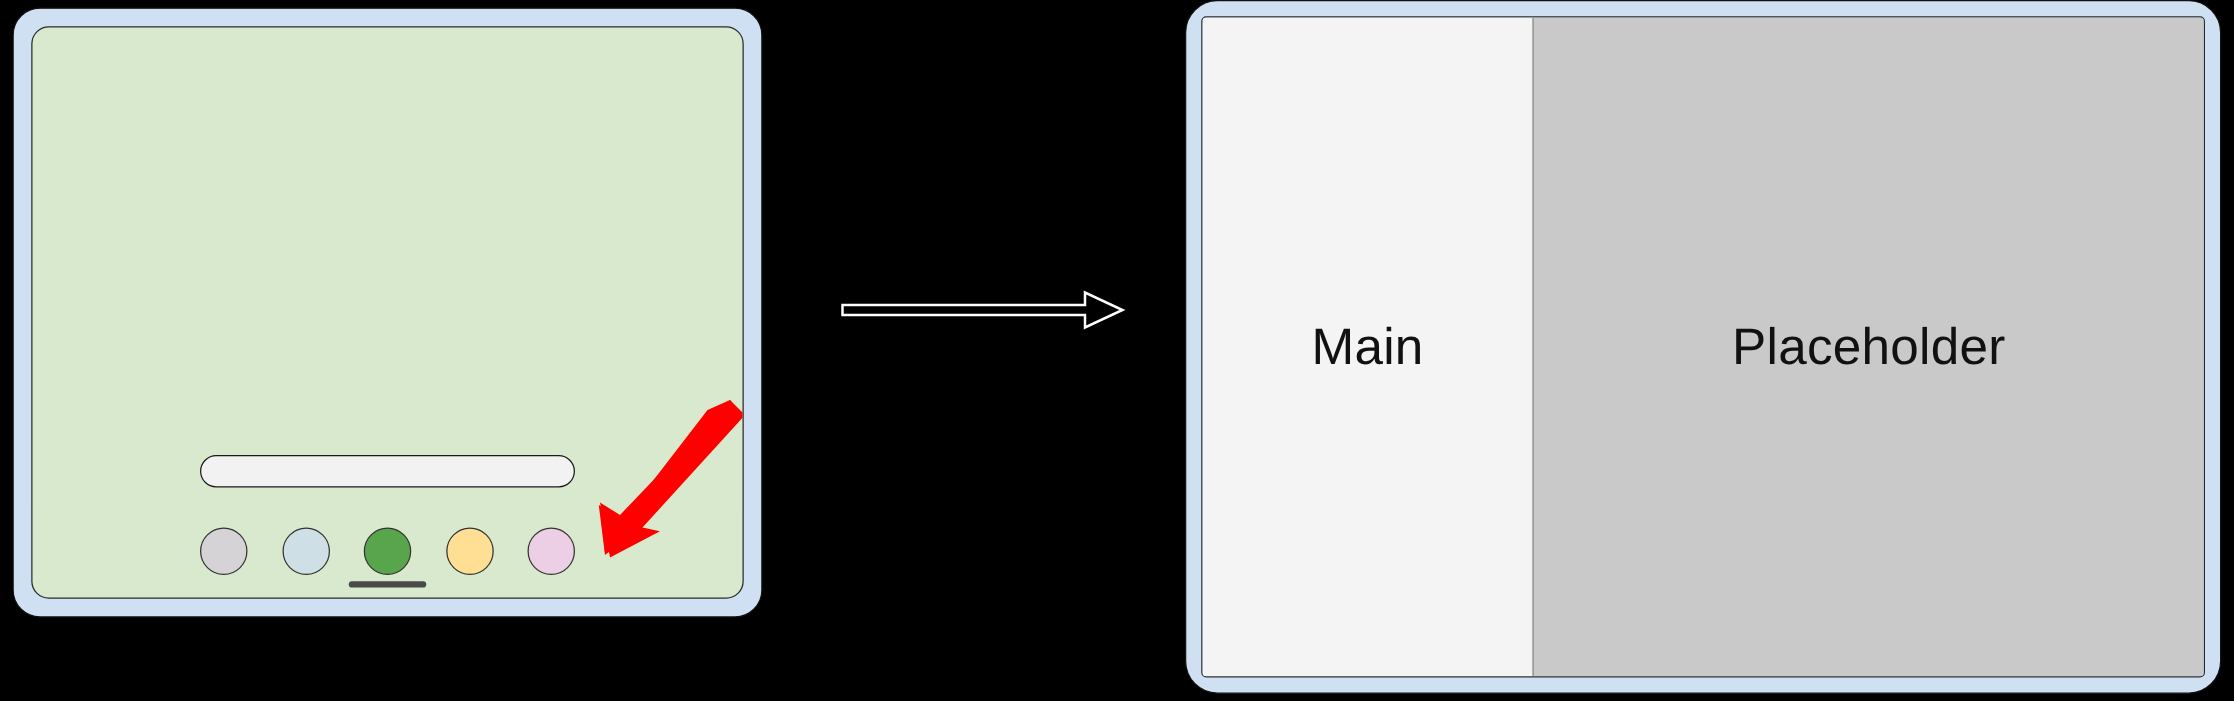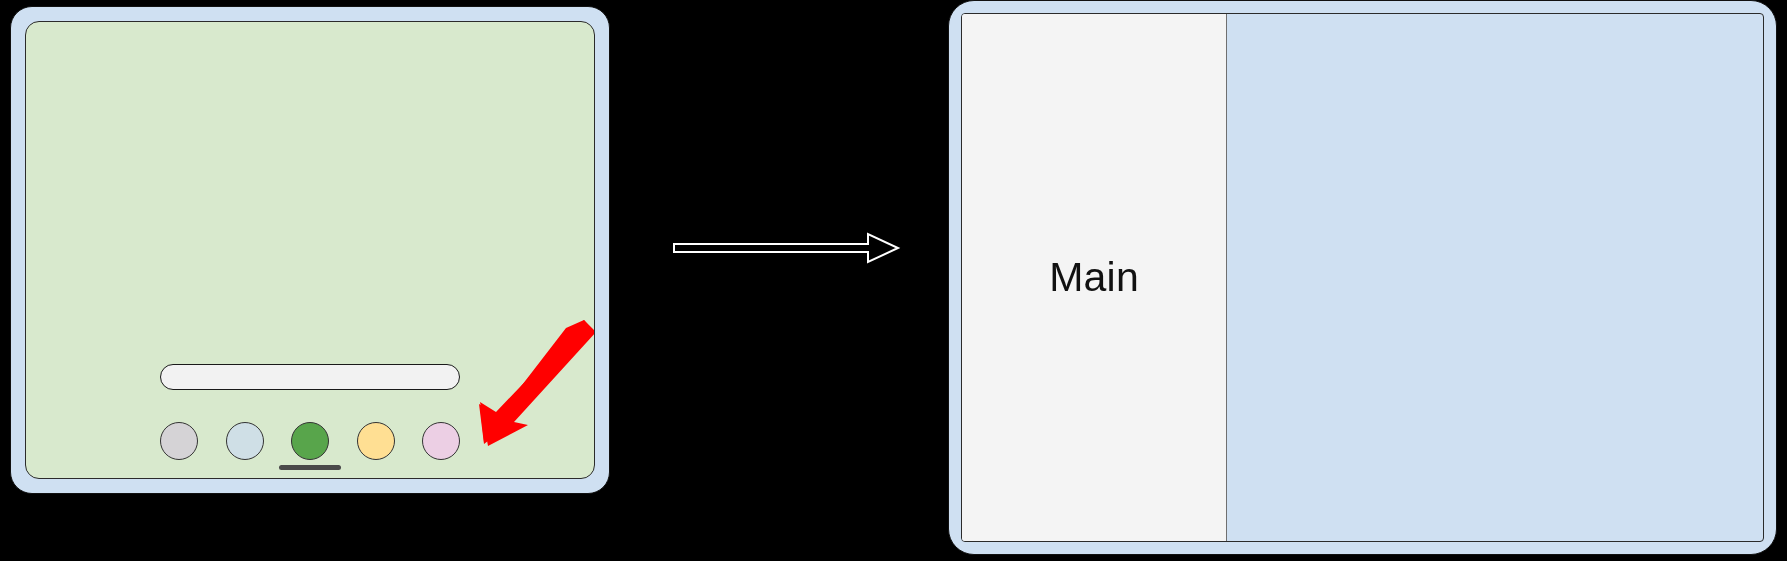--- a/index.html
+++ b/index.html
@@ -180,17 +180,20 @@
     <path d="M2,18 L196,18 L196,8 L226,22 L196,36 L196,26 L2,26 Z" fill="#000000" stroke="#ffffff" stroke-width="2" stroke-linejoin="miter"></path>
   </svg>
 
   <div class="device" id="device-after" style="background: rgb(207, 224, 242);">
     <div class="device-screen">
 
       <div class="pane" id="pane-main" style="background: rgb(244, 244, 244);">
         <span class="pane-label">Main</span>
       </div>
 
+      <div class="pane" id="pane-placeholder" style="background: rgb(201, 201, 201);">
+        <span class="pane-label">Placeholder</span>
+      </div>
 
     </div>
   </div>
 
 </div>
 
 </body></html>

